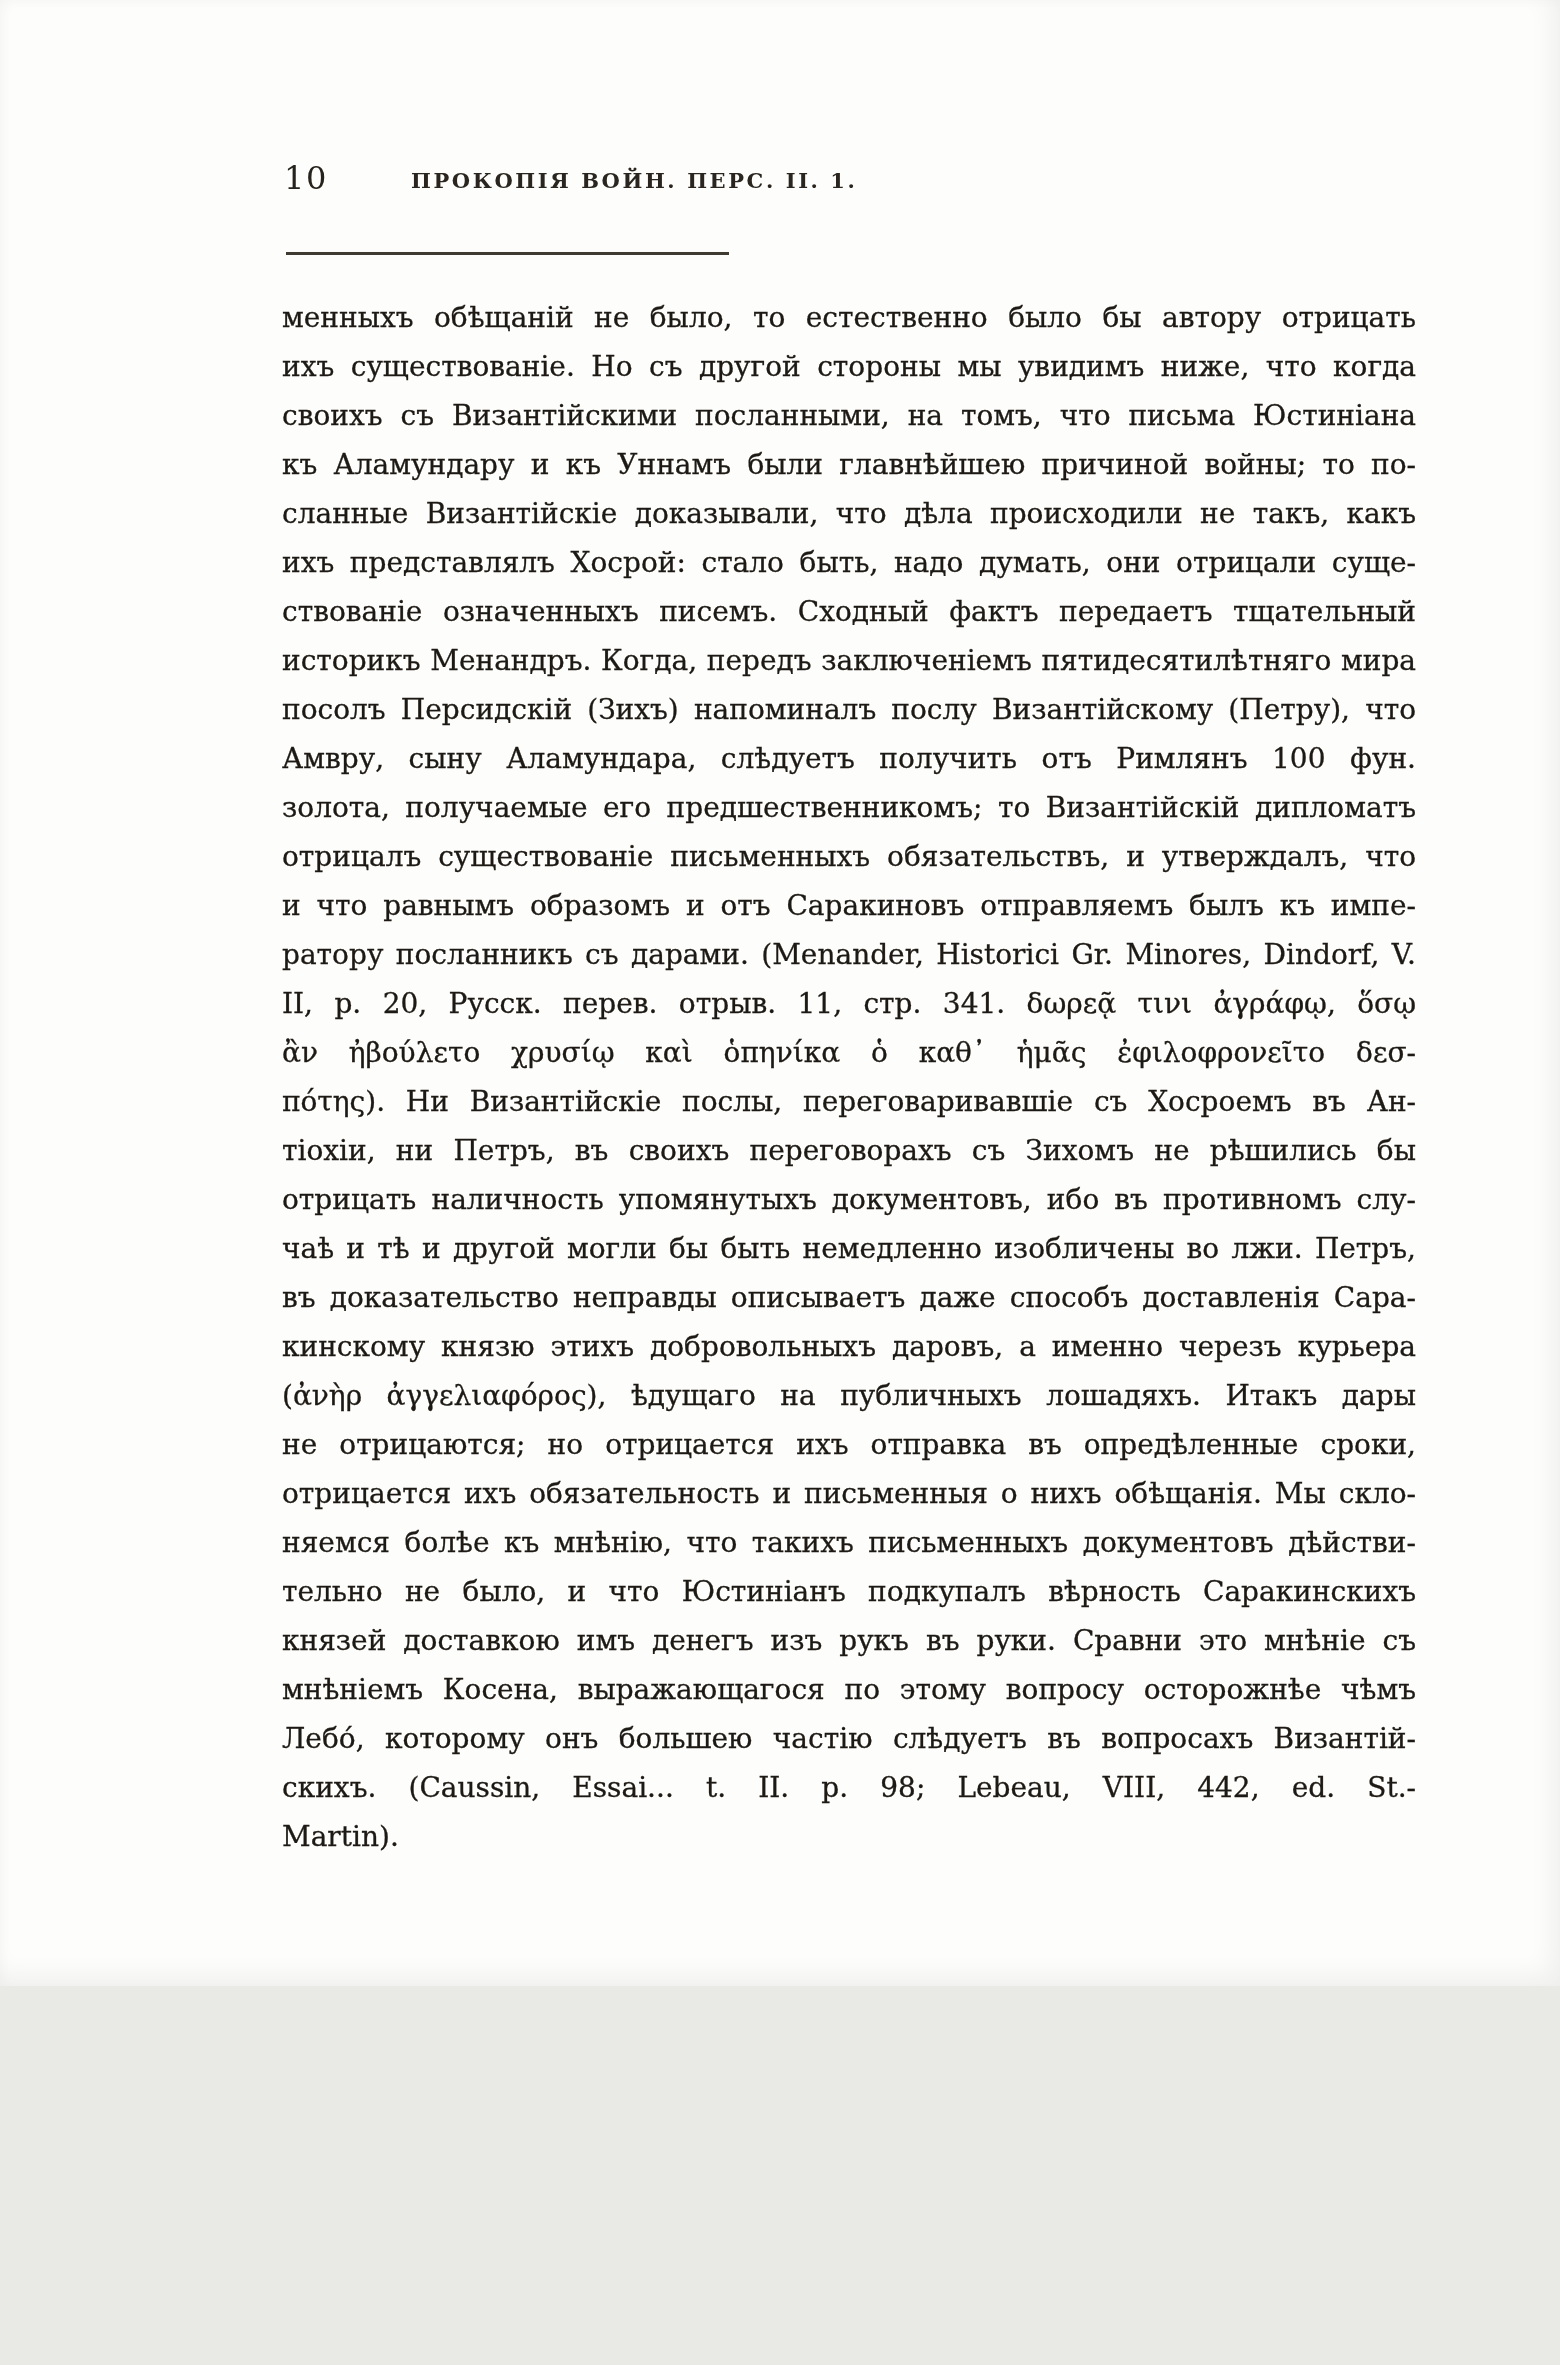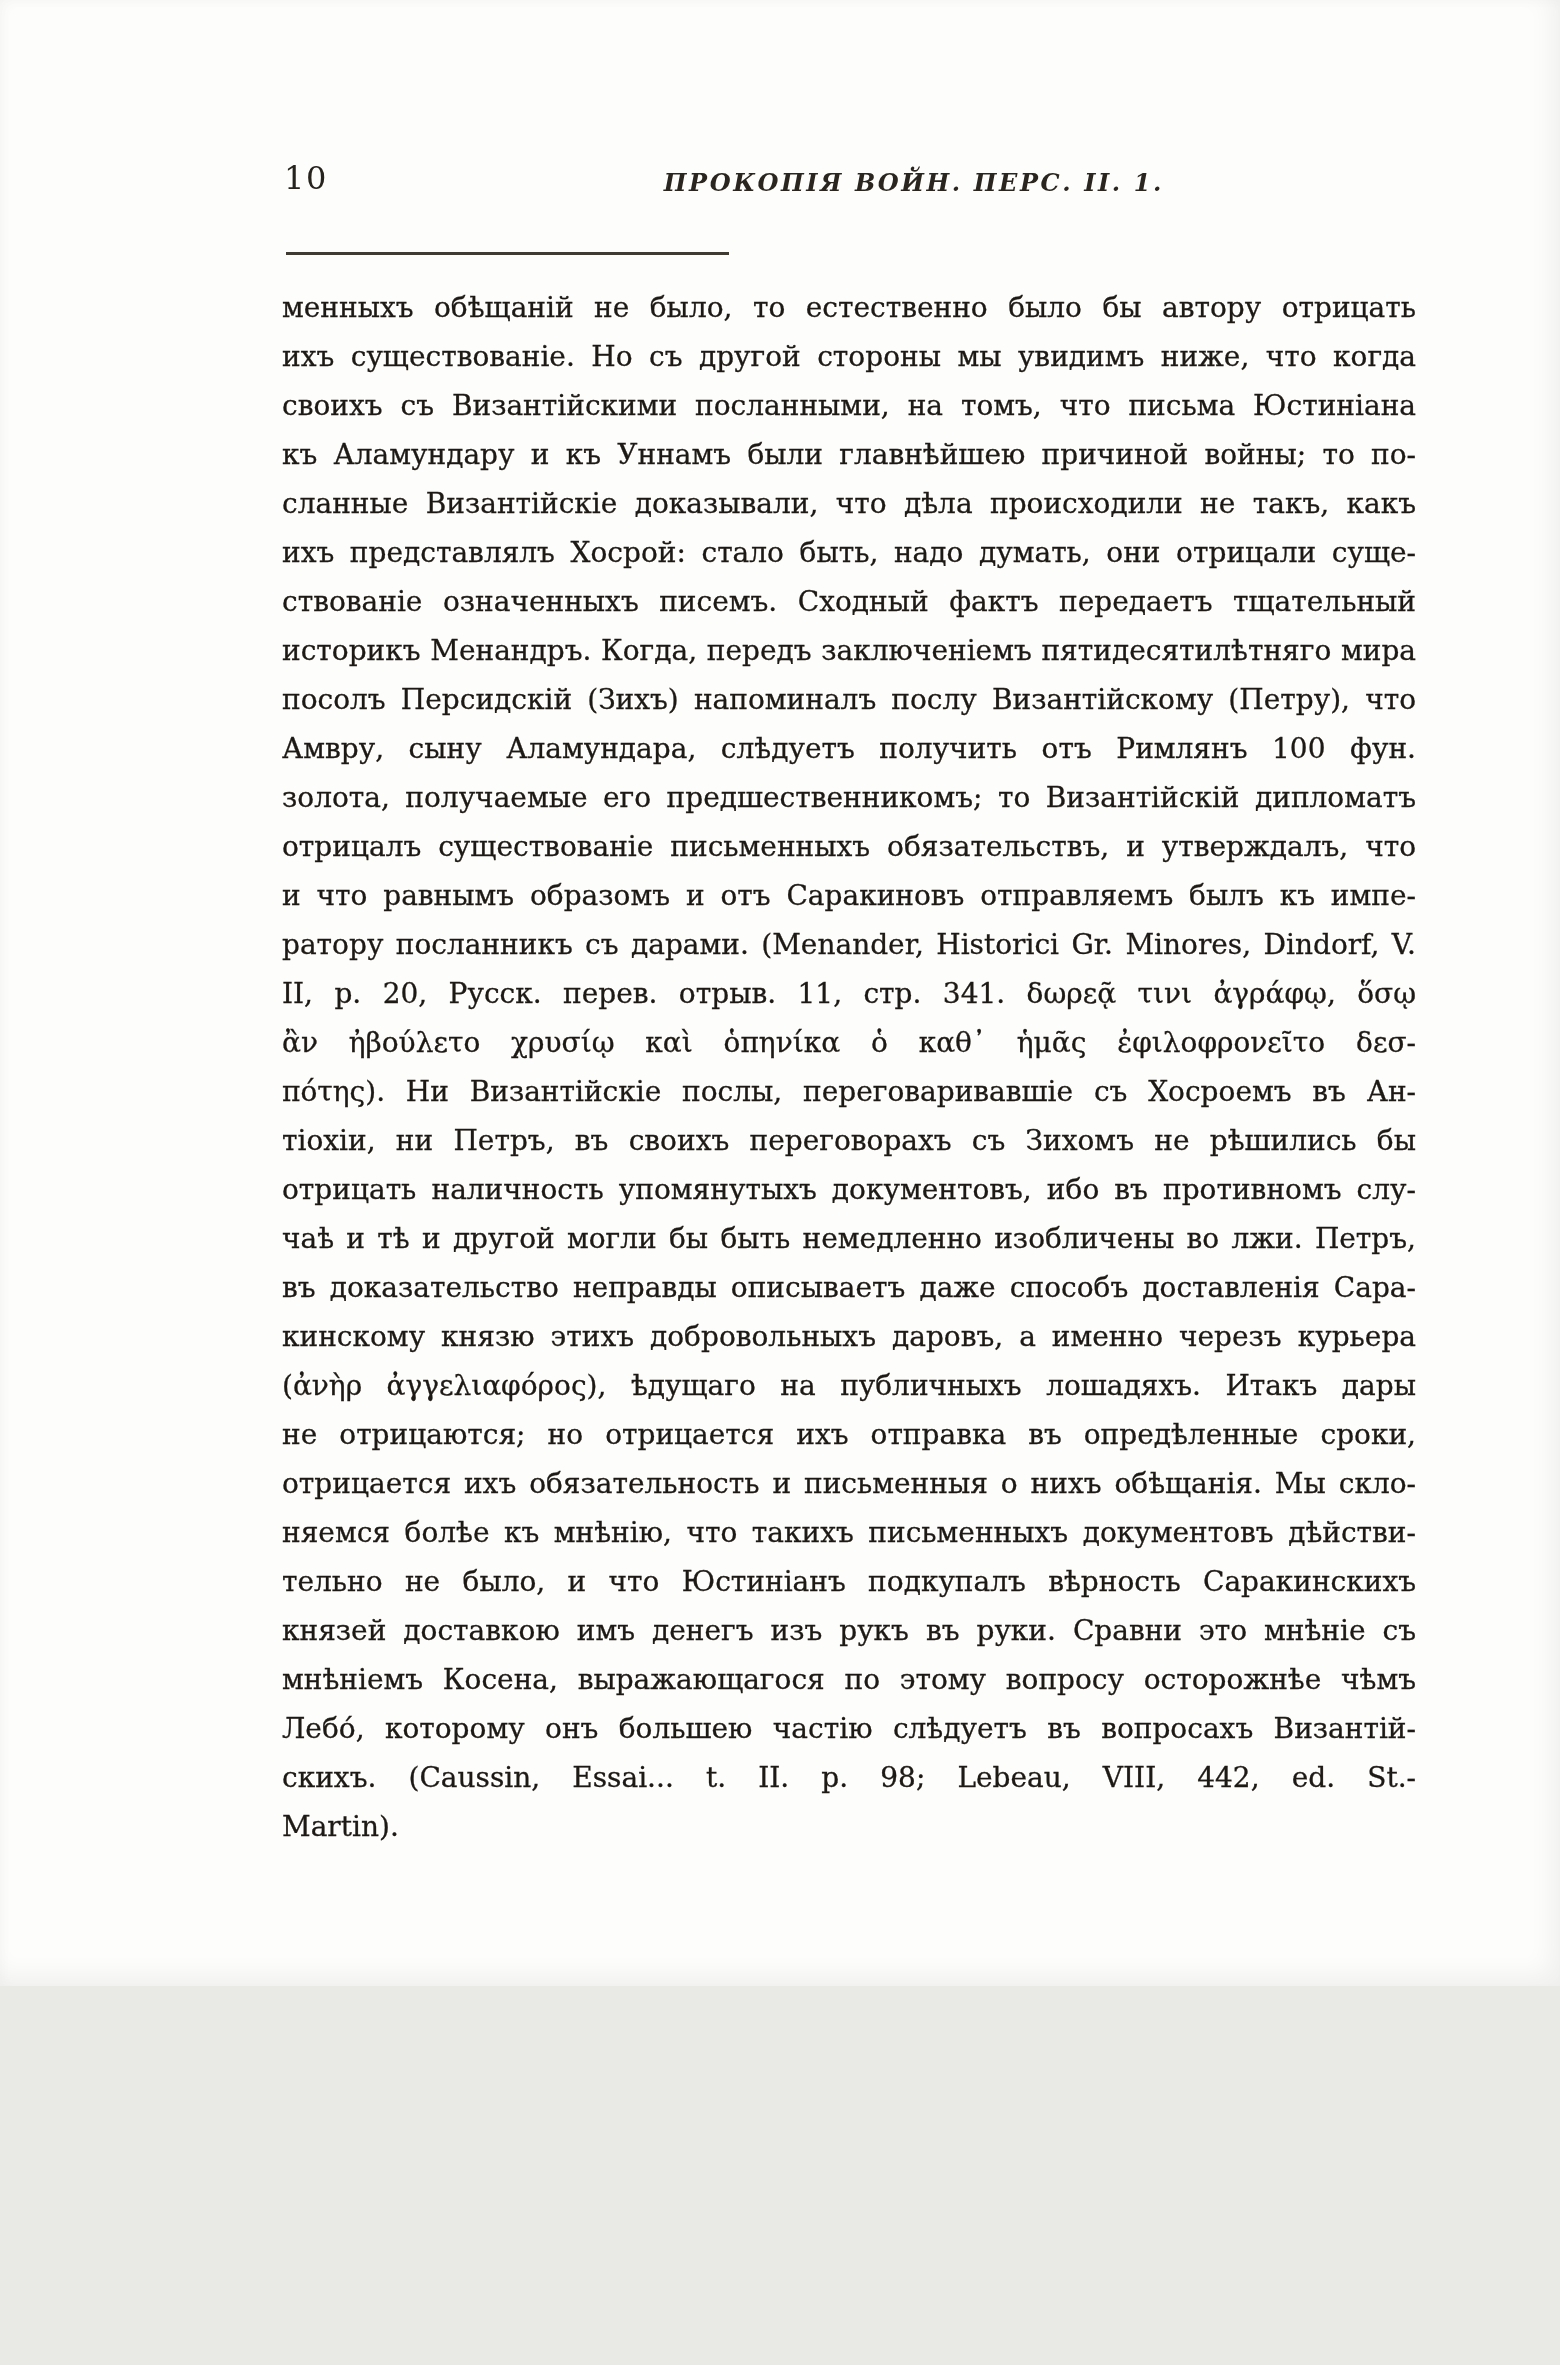--- a/index.html
+++ b/index.html
@@ -23,40 +23,39 @@
     top: 159px;
     font-size: 32px;
     letter-spacing: 1.7px;
     color: #26221c;
   }
   .running-head {
     position: absolute;
     left: 411px;
     top: 168px;
     width: 753px;
-    text-align: right;
-    font-size: 24px;
+    text-align: left;
+    font-size: 21px;
     font-weight: 600;
     letter-spacing: 2.6px;
     color: #2a261f;
     white-space: nowrap;
-    font-style: italic;
   }
   .head-rule {
     position: absolute;
     left: 286px;
     top: 252px;
     width: 443px;
     height: 2.6px;
     background: #3f3a32;
   }
   .body-text {
     position: absolute;
     left: 282px;
-    top: 283px;
+    top: 293px;
     width: 1134px;
     font-size: 28px;
     line-height: 49px;
     color: #1d1914;
     -webkit-text-stroke: 0.3px #1d1914;
   }
   .body-text .line {
     text-align: justify;
     text-align-last: justify;
     white-space: normal;

